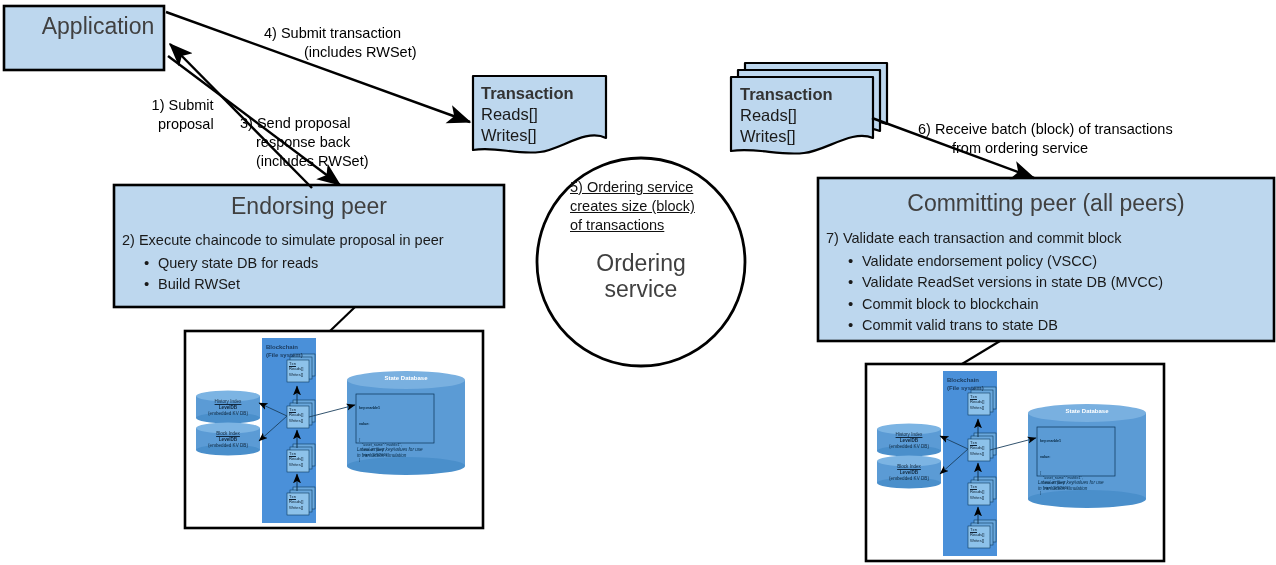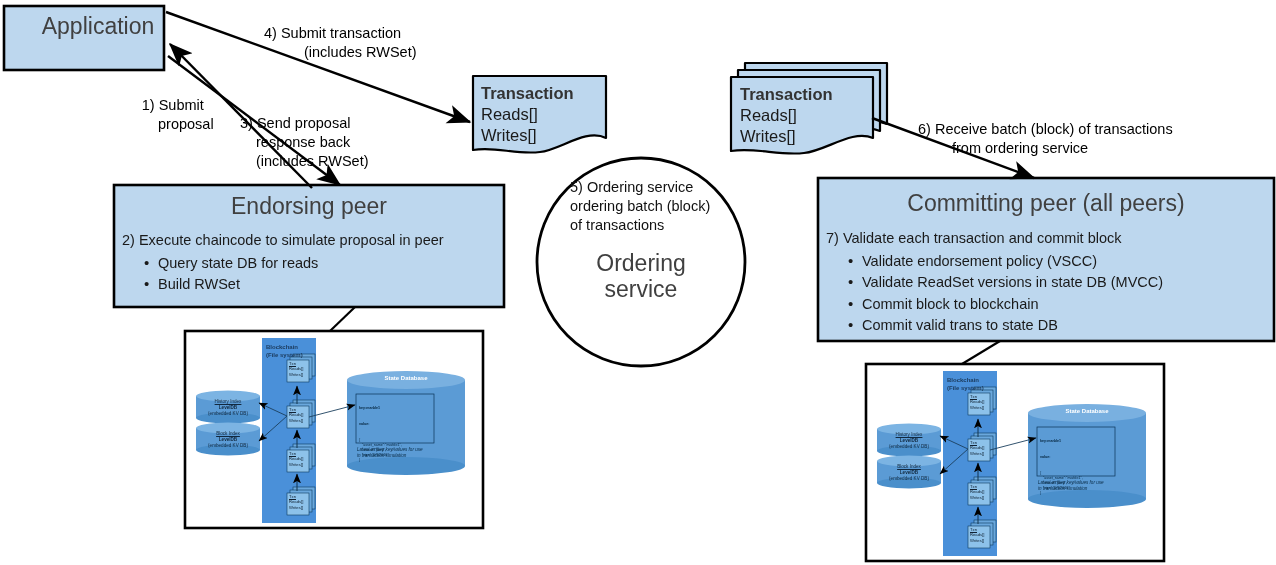--- a/index.html
+++ b/index.html
@@ -173,21 +173,21 @@
 
   <div class="boxtext node-title" style="left:4px;top:14px;width:188px;">
     <div>Application</div>
   </div>
 
   <div class="flowlabel" style="left:264px;top:24px;text-align:left;">
     <div>4) Submit transaction</div>
     <div style="padding-left:40px;">(includes RWSet)</div>
   </div>
 
-  <div class="flowlabel" style="left:132px;top:96px;text-align:center;">
+  <div class="flowlabel" style="left:132px;top:96px;text-align:right;">
     <div>1) Submit</div>
     <div style="padding-left:26px;">proposal</div>
   </div>
 
   <div class="flowlabel" style="left:240px;top:114px;text-align:left;">
     <div>3) Send proposal</div>
     <div style="padding-left:16px;">response back</div>
     <div style="padding-left:16px;">(includes RWSet)</div>
   </div>
 
@@ -201,23 +201,23 @@
     <div class="tx-line">Reads[]</div>
     <div class="tx-line">Writes[]</div>
   </div>
 
   <div class="boxtext" style="left:740px;top:84px;">
     <div class="tx-title">Transaction</div>
     <div class="tx-line">Reads[]</div>
     <div class="tx-line">Writes[]</div>
   </div>
 
-  <div class="circ-note" style="left:570px;top:178px;width:170px;">
+  <div class="circ-note" style="left:570px;top:178px;width:170px;text-decoration:underline;">
     <div>5) Ordering service</div>
-    <div>ordering batch (block)</div>
+    <div>creates size (block)</div>
     <div>of transactions</div>
   </div>
   <div class="circ-title" style="left:541px;top:250px;width:200px;text-align:center;">
     <div>Ordering</div>
     <div>service</div>
   </div>
 
   <div class="boxtext node-title" style="left:114px;top:194px;width:390px;">
     <span>Endorsing peer</span>
   </div>

